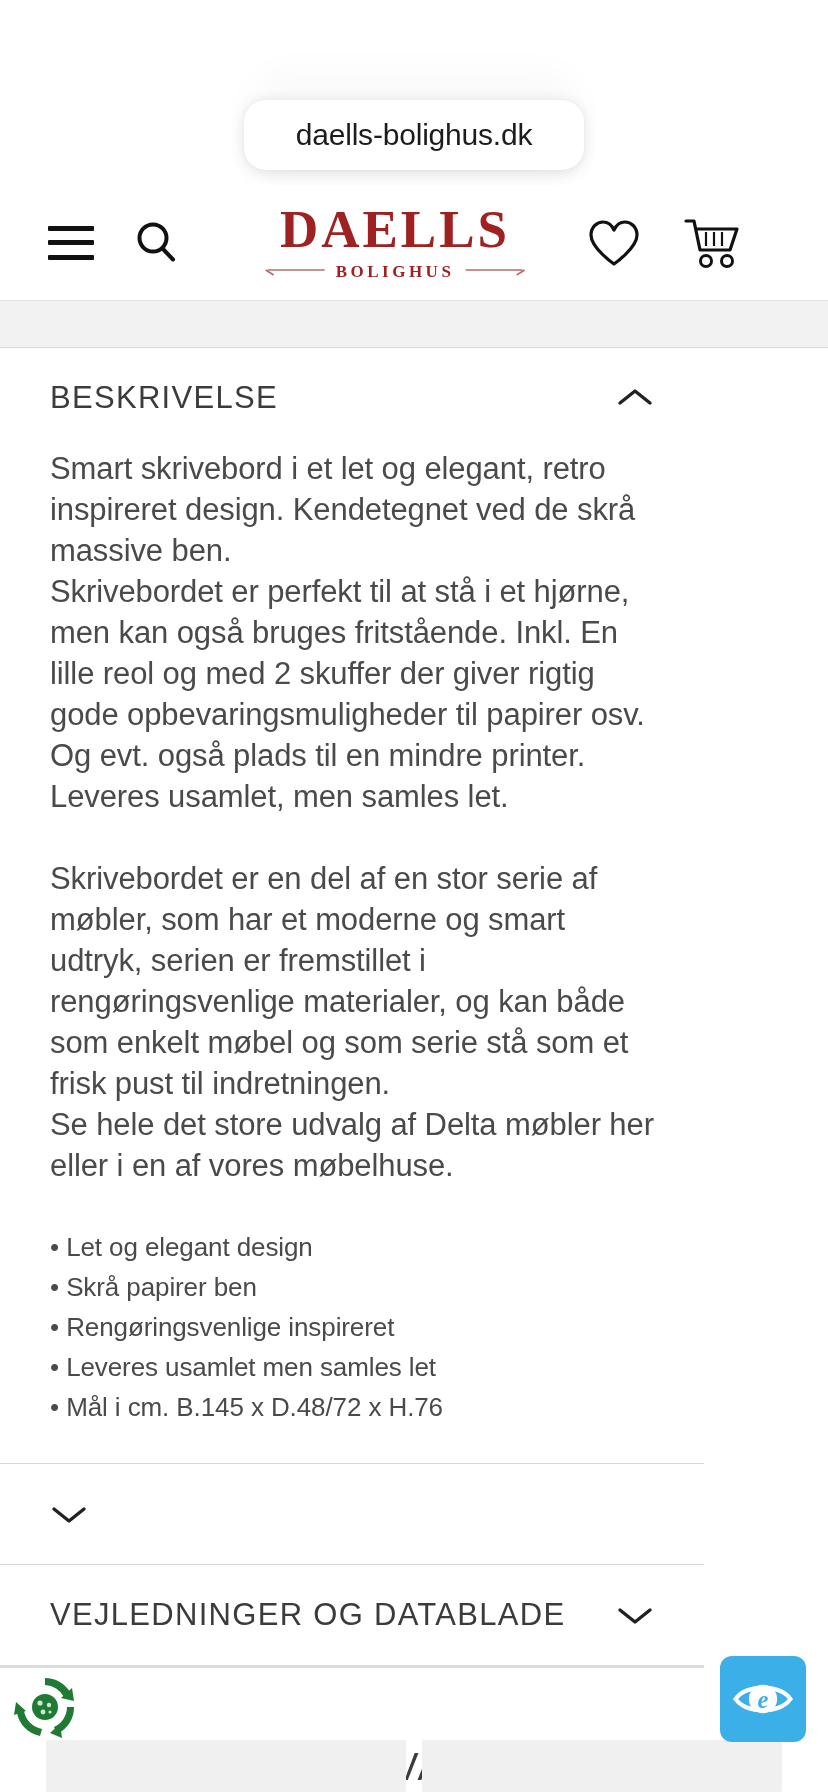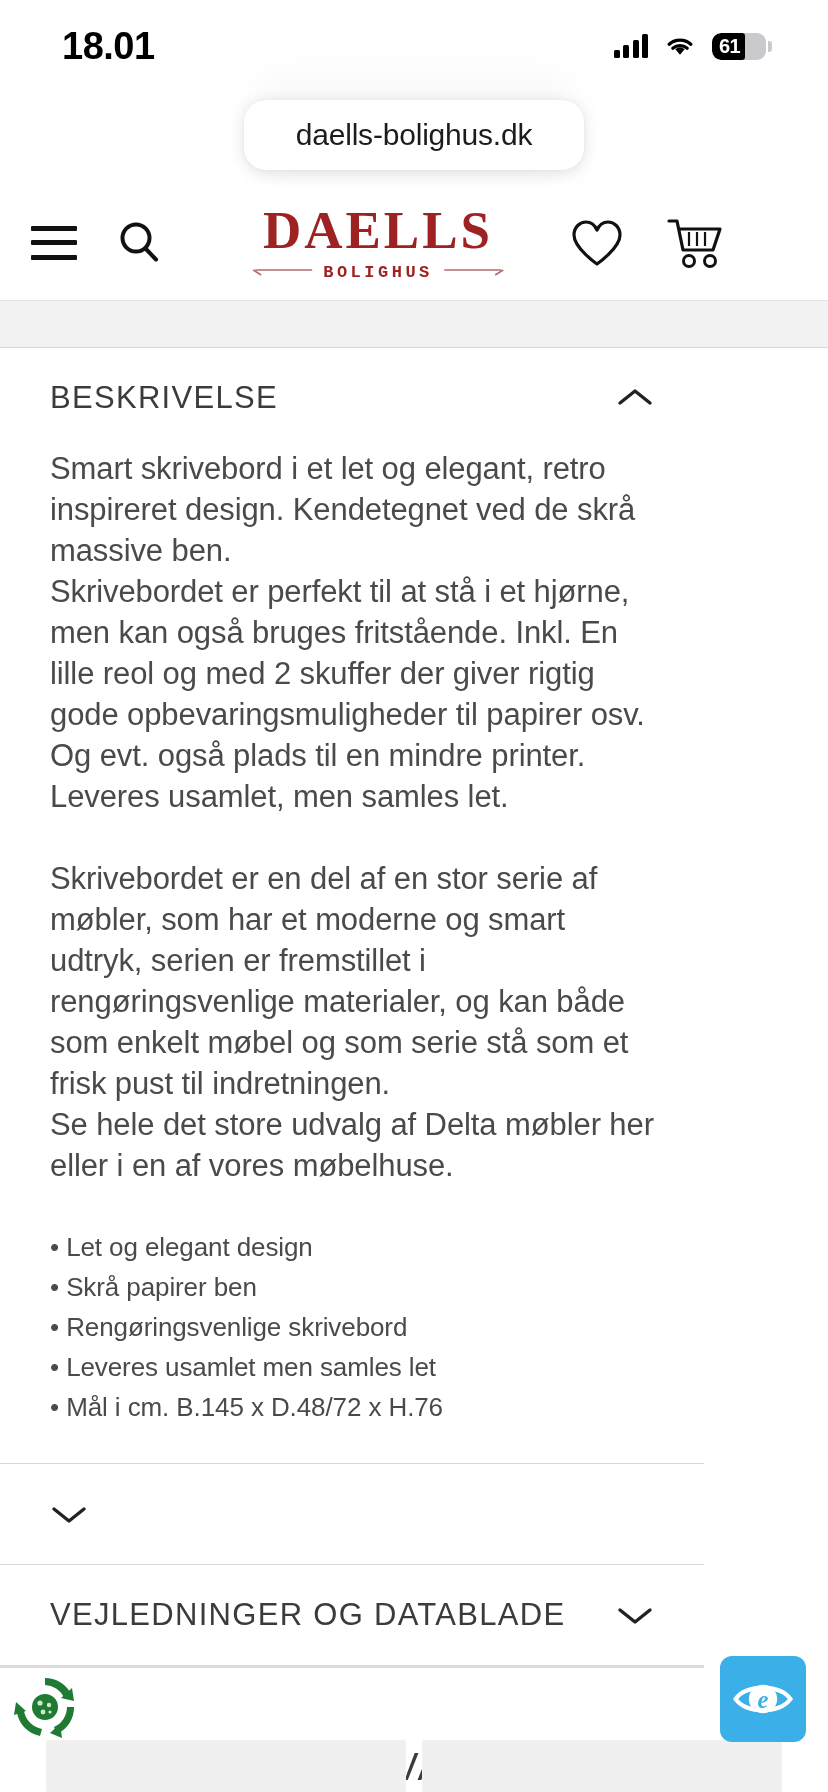--- a/index.html
+++ b/index.html
@@ -60,42 +60,42 @@
     font-size:30px; color:#1c1c1e; letter-spacing:-0.2px;
   }
   .url-glow {
     position:absolute; top:70px; left:50%; transform:translateX(-50%);
     width:330px; height:120px; border-radius:40px;
     background:rgba(0,0,0,0.018); filter:blur(14px);
   }
 
   
   .site-header {
-    position:absolute; top:185px; left:0; width:756px; height:115px;
+    position:absolute; top:185px; left:17px; width:756px; height:115px;
     display:flex; align-items:center; background:#fff;
     padding:0 31px;
   }
   .hdr-left { display:flex; align-items:center; gap:38px; }
   .hdr-right { display:flex; align-items:center; gap:44px; margin-left:auto; }
   .icon-btn { display:flex; align-items:center; justify-content:center; }
   .hamburger { width:46px; height:34px; display:flex; flex-direction:column; justify-content:space-between; }
   .hamburger span { display:block; height:5px; background:#111; border-radius:1px; }
 
   .logo { position:absolute; left:50%; transform:translateX(-50%); text-align:center; }
   .logo-word {
     font-family:"Liberation Serif", serif;
     font-weight:700; font-size:53px; letter-spacing:3px;
     color:#9e2222; line-height:1;
   }
   .logo-sub-row {
     display:flex; align-items:center; justify-content:center;
     gap:10px; margin-top:6px;
   }
   .logo-sub {
-    font-family:Liberation Mono, monospace;
+    font-family:Liberation Serif, serif;
     font-size:17px; font-weight:700; letter-spacing:3.5px;
     color:#9e2222;
   }
   .logo-rule { width:62px; height:9px; flex:0 0 auto; }
 
   
   .gray-band {
     position:absolute; top:300px; left:0; width:828px; height:48px;
     background:#f2f2f2;
     border-top:1px solid #e4e4e4; border-bottom:1px solid #d9d9d9;
@@ -146,43 +146,20 @@
     width:86px; height:86px; border-radius:12px;
     background:#3aafe8;
     display:flex; align-items:center; justify-content:center;
   }
 </style>
 </head>
 <body>
 
 <div class="screen">
 
-  <div class="statusbar">
-    <div class="status-time">18.01</div>
-    <div class="status-right">
-      <div class="sig">
-        <i></i>
-          <i></i>
-          <i></i>
-          <i></i>
-      </div>
-      <svg class="wifi" viewBox="0 0 32 24">
-        <path d="M16 20.8 L20.6 15.2 A7.2 7.2 0 0 0 11.4 15.2 Z" fill="#000"></path>
-        <path d="M5.2 10.2 A16.5 16.5 0 0 1 26.8 10.2" stroke="#000" stroke-width="3.4" fill="none" stroke-linecap="round"></path>
-        <path d="M8.8 14.3 A11.2 11.2 0 0 1 23.2 14.3" stroke="#000" stroke-width="3.2" fill="none" stroke-linecap="round"></path>
-      </svg>
-      <div style="display:flex;align-items:center;">
-        <div class="batt">
-          <div class="fill"></div>
-          <div class="lvl">61</div>
-        </div>
-        <div class="batt-tip"></div>
-      </div>
-    </div>
-  </div>
 
   <div class="url-glow"></div>
   <div class="urlbar-wrap">
     <div class="urlbar">daells-bolighus.dk</div>
   </div>
 
   <div class="site-header">
     <div class="hdr-left">
       <div class="icon-btn">
         <div class="hamburger">
@@ -247,21 +224,21 @@
     <div class="desc-body">
       <div class="desc-p">Smart skrivebord i et let og elegant, retro inspireret design. Kendetegnet ved de skrå massive ben.
 Skrivebordet er perfekt til at stå i et hjørne, men kan også bruges fritstående. Inkl. En lille reol og med 2 skuffer der giver rigtig gode opbevaringsmuligheder til papirer osv.
 Og evt. også plads til en mindre printer. Leveres usamlet, men samles let.</div>
       <div class="desc-gap"></div>
       <div class="desc-p">Skrivebordet er en del af en stor serie af møbler, som har et moderne og smart udtryk, serien er fremstillet i rengøringsvenlige materialer, og kan både som enkelt møbel og som serie stå som et frisk pust til indretningen.
 Se hele det store udvalg af Delta møbler her eller i en af vores møbelhuse.</div>
       <div class="bullets">
         <div class="bullet">• Let og elegant design</div>
         <div class="bullet">• Skrå papirer ben</div>
-        <div class="bullet">• Rengøringsvenlige skrivebord</div>
+        <div class="bullet">• Rengøringsvenlige inspireret</div>
         <div class="bullet">• Leveres usamlet men samles let</div>
         <div class="bullet">• Mål i cm. B.145 x D.48/72 x H.76</div>
       </div>
       <div style="height:36px"></div>
     </div>
 
     <div class="divider"></div>
 
     <div class="acc-head">
       <svg class="chev" viewBox="0 0 38 24">

